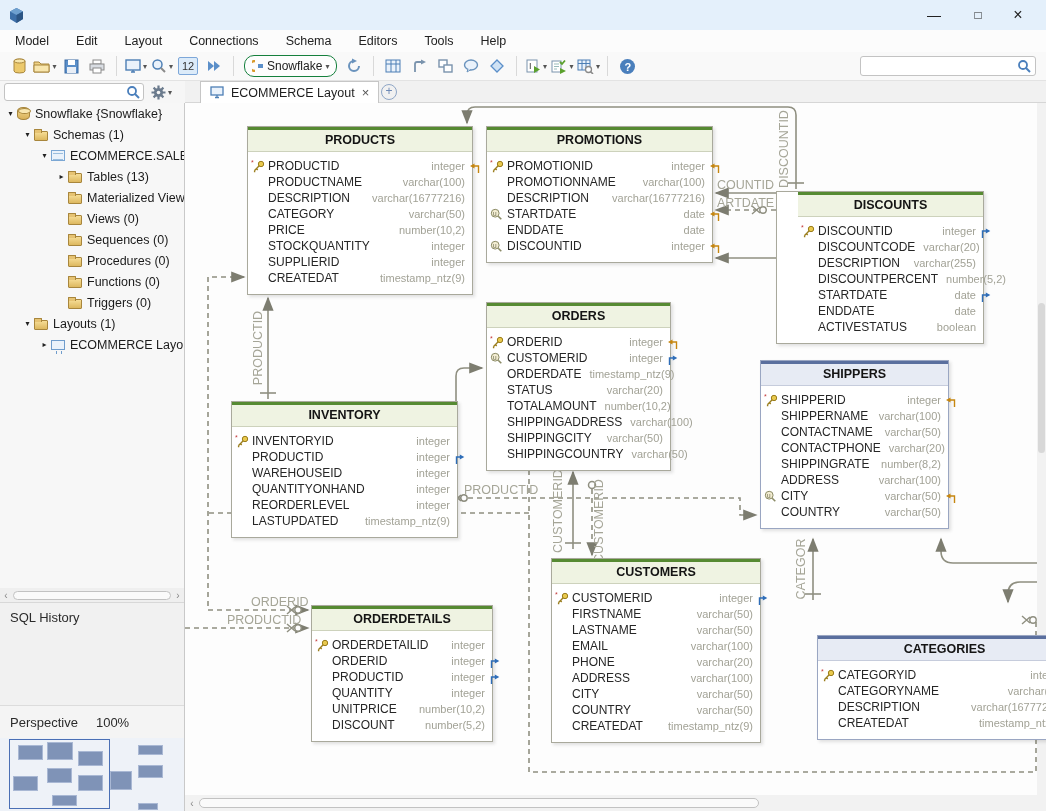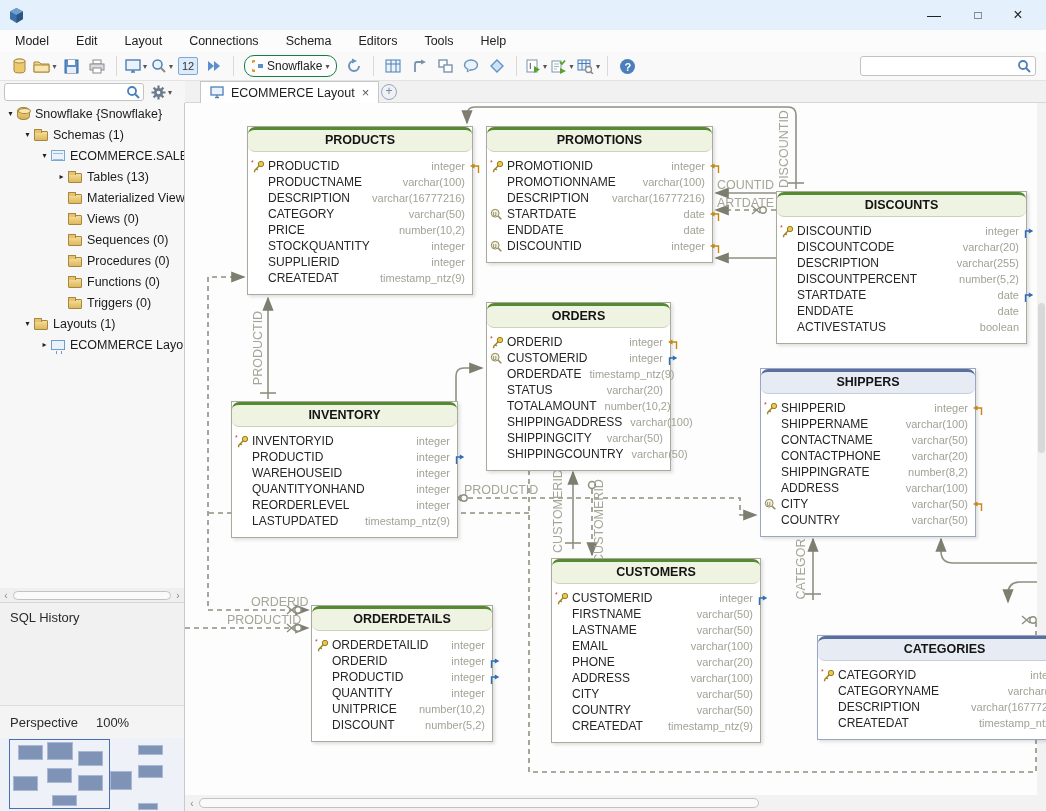--- a/index.html
+++ b/index.html
@@ -74,21 +74,21 @@
   #lines { position:absolute; left:0; top:0; z-index:1; }
   #entities { position:absolute; left:0; top:0; z-index:2; width:852px; height:692px; pointer-events:none; }
   #vscroll { position:absolute; right:0; top:0; width:9px; height:692px; background:#f2f2f2; }
   #vscroll .vthumb { position:absolute; left:1px; top:200px; width:7px; height:150px; background:#d8d8d8; border-radius:4px; }
   #hscroll { position:absolute; left:0; bottom:0; width:861px; height:16px; background:#f2f2f2; display:flex; align-items:center; }
   #hscroll .sarr { width:14px; text-align:center; color:#888; font-size:10px; }
   #hscroll .hthumb { width:560px; height:10px; border:1px solid #c2c2c2; border-radius:5px; background:#fafafa; }
 
   
   .entity { position:absolute; background:#fff; border:1px solid #a9a99c; box-shadow:2px 2px 3px rgba(60,60,60,.15); pointer-events:auto; }
-  .entity .ehead { border-top:3px solid #568a32; background:#eff3e2; border-bottom:1px solid #cdd2bc; text-align:center; font-weight:bold; font-size:12.5px; color:#141414; padding:3px 4px 4px;border-radius:7px; }
+  .entity .ehead { border-top:3px solid #568a32; background:#eff3e2; border-bottom:1px solid #cdd2bc; text-align:center; font-weight:bold; font-size:12.5px; color:#141414; padding:3px 4px 4px; }
   .entity.blue { border-color:#9aa6c2; }
   .entity.blue .ehead { border-top-color:#5a6f9e; background:#e7ebf4; border-bottom-color:#c6ccdc; }
   .ebody { padding:6px 3px 8px 3px; }
   .erow { display:flex; align-items:center; height:16px; white-space:nowrap; position:relative; }
   .eicon { width:17px; flex:none; display:flex; align-items:center; }
   .ename { font-size:12px; color:#262626; padding-right:8px; }
   .etype { margin-left:auto; font-size:11px; color:#a2a296; padding-right:4px; }
   .earrow { position:absolute; right:-12px; top:2px; width:12px; height:12px; }
 </style>
 </head>
@@ -549,21 +549,21 @@
                 </span>
                 <span class="ename">DISCOUNTID</span>
                 <span class="etype">integer</span>
                 <span class="earrow"><svg width="12" height="11" viewBox="0 0 12 11">
                     <path d="M9.5,10 V3 H4.5" fill="none" stroke="#c6860f" stroke-width="1.4"></path>
                     <path d="M5.5,0.6 L1,3 L5.5,5.4 Z" fill="#c6860f"></path>
                   </svg></span>
               </div>
             </div>
           </div>
-          <div class="entity green" style="left: 591px; top: 88px; width: 251px;">
+          <div class="entity green" style="left: 591px; top: 88px; width: 208px; padding-left: 21px;">
             <div class="ehead">DISCOUNTS</div>
             <div class="ebody">
               <div class="erow">
                 <span class="eicon">
                   <svg width="15" height="13" viewBox="0 0 15 13">
                     <text x="0" y="5" font-size="7" fill="#c43b3b">*</text>
                     <circle cx="10" cy="4" r="2.7" fill="#e9c94d" stroke="#9a7d1c"></circle>
                     <path d="M8.2,5.8 L3.6,10.4 M3.6,10.4 L3.6,12.2 M5.4,8.6 L6.7,9.9" stroke="#9a7d1c" stroke-width="1.4" fill="none"></path>
                   </svg>
                 </span>
@@ -668,21 +668,21 @@
                 <span class="ename">SHIPPINGCITY</span>
                 <span class="etype">varchar(50)</span>
               </div>
               <div class="erow">
                 <span class="eicon"></span>
                 <span class="ename">SHIPPINGCOUNTRY</span>
                 <span class="etype">varchar(50)</span>
               </div>
             </div>
           </div>
-          <div class="entity blue" style="left: 575px; top: 265px; width: 216px;">
+          <div class="entity blue" style="left: 575px; top: 257px; width: 189px;">
             <div class="ehead">SHIPPERS</div>
             <div class="ebody">
               <div class="erow">
                 <span class="eicon">
                   <svg width="15" height="13" viewBox="0 0 15 13">
                     <text x="0" y="5" font-size="7" fill="#c43b3b">*</text>
                     <circle cx="10" cy="4" r="2.7" fill="#e9c94d" stroke="#9a7d1c"></circle>
                     <path d="M8.2,5.8 L3.6,10.4 M3.6,10.4 L3.6,12.2 M5.4,8.6 L6.7,9.9" stroke="#9a7d1c" stroke-width="1.4" fill="none"></path>
                   </svg>
                 </span>

